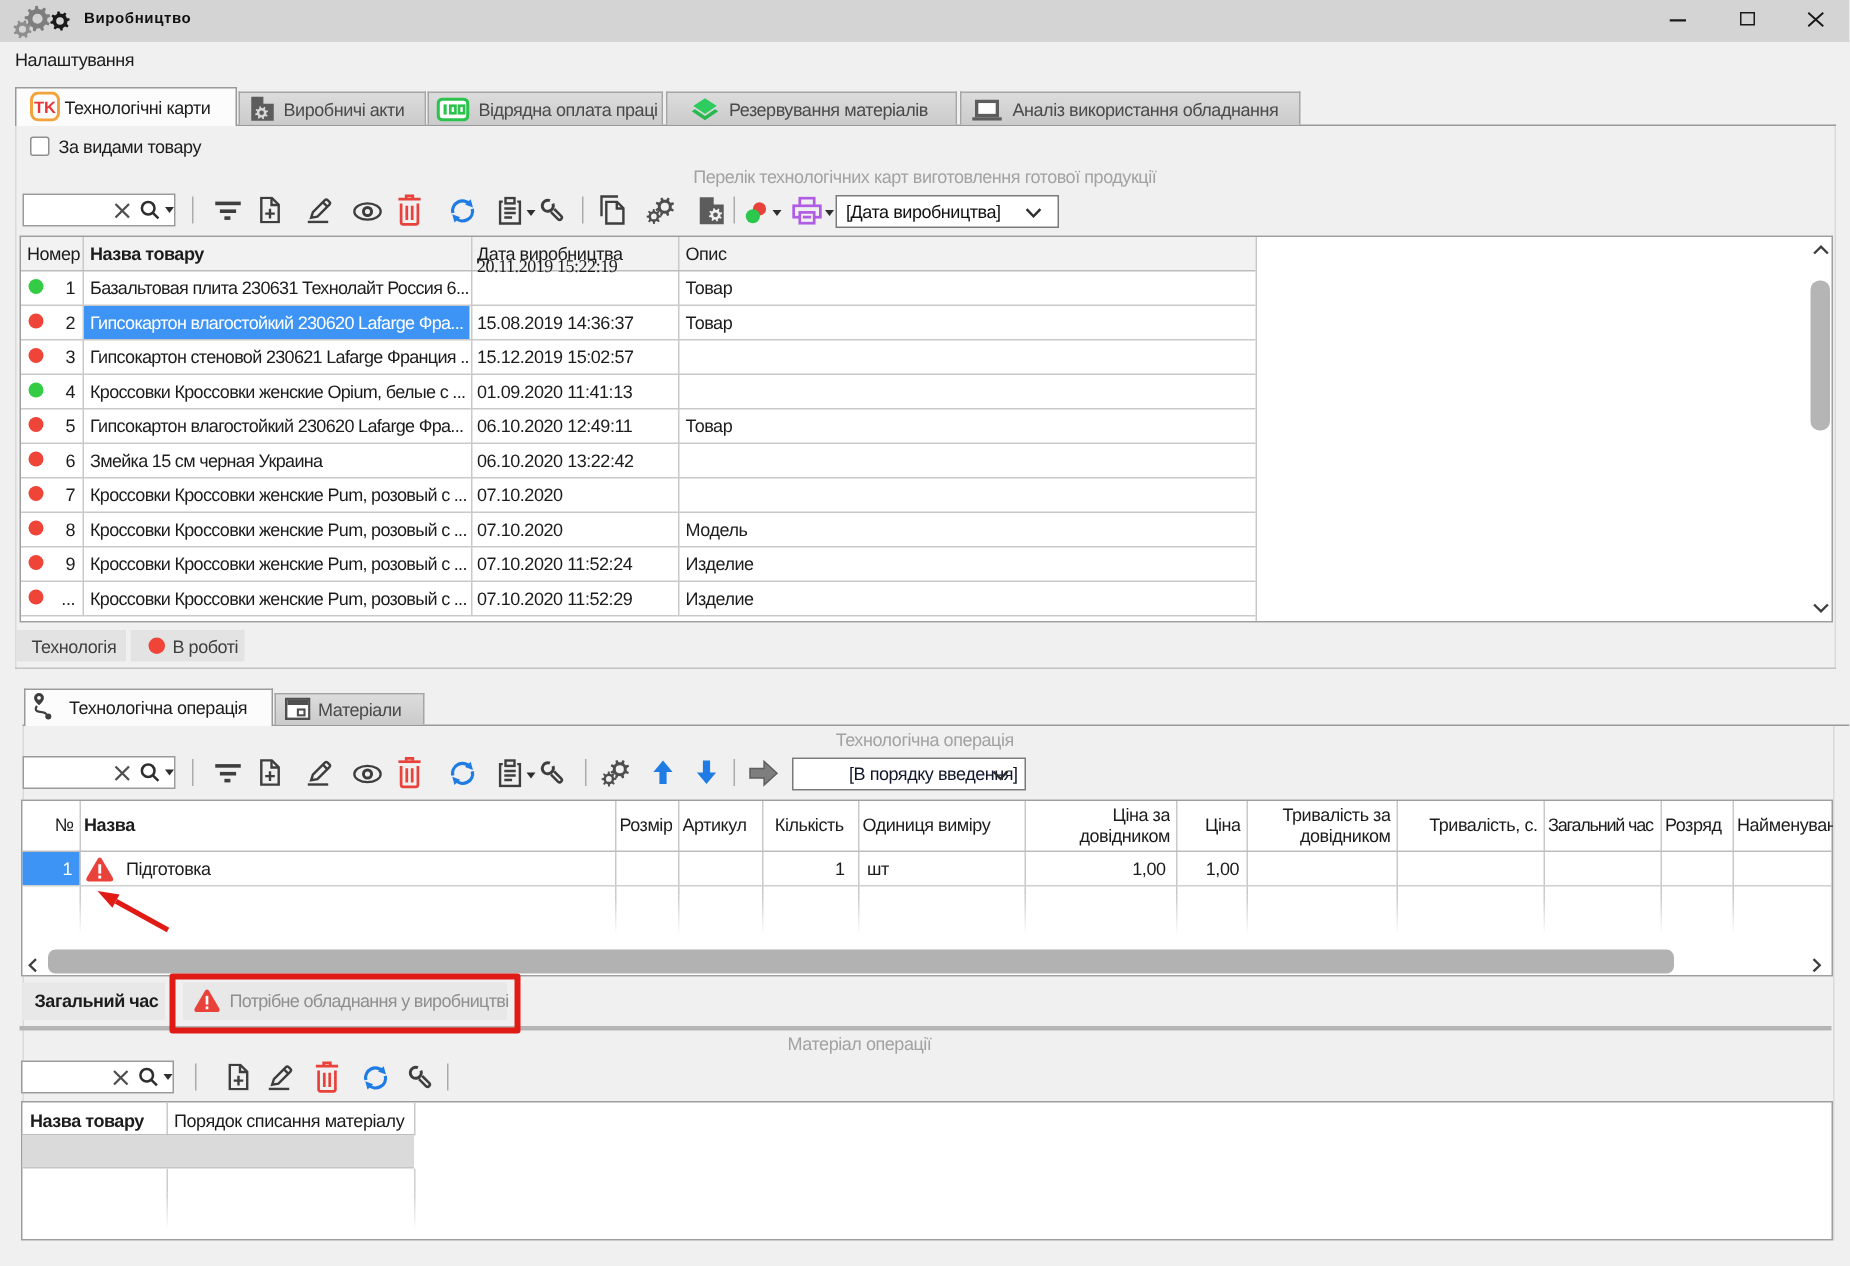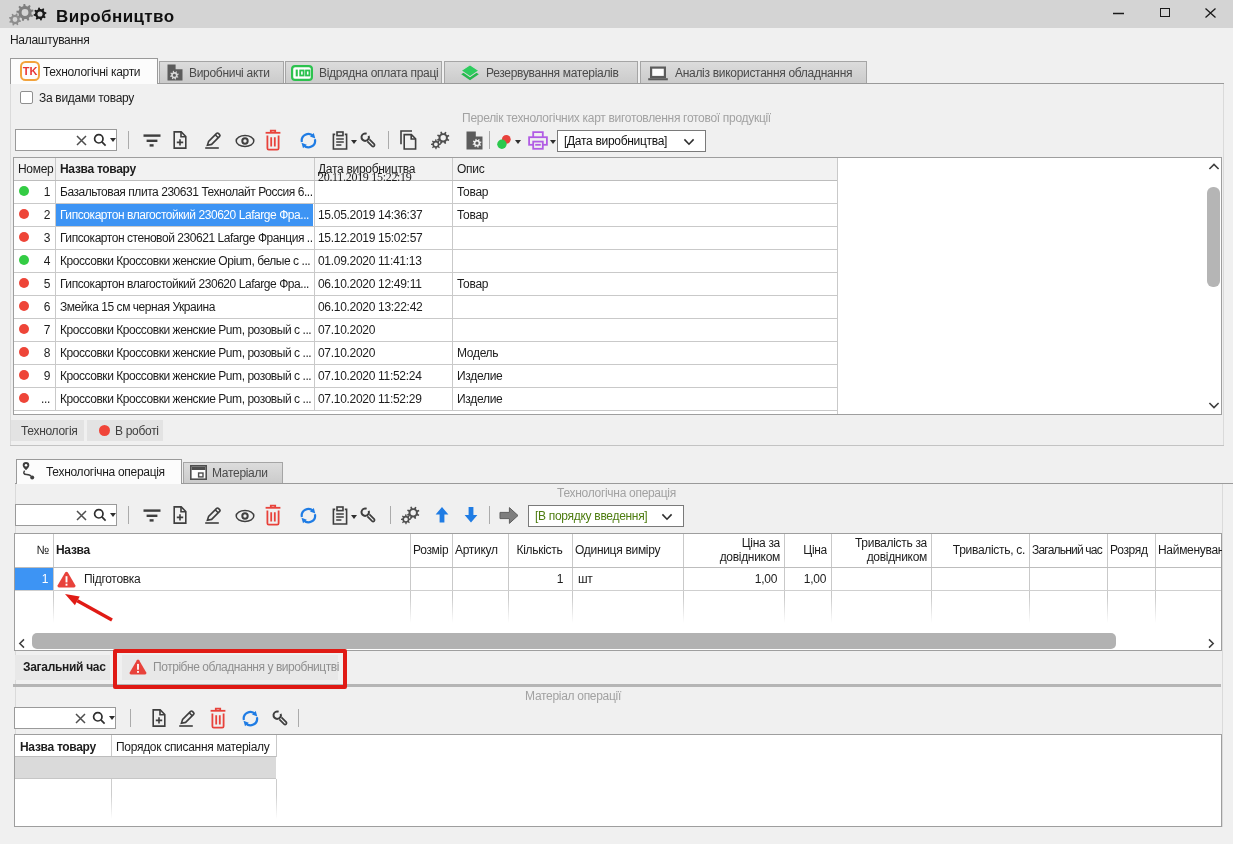--- a/index.html
+++ b/index.html
@@ -9,21 +9,21 @@
 .vline{position:absolute;background:#c9c9c9;width:1px;}
 </style></head><body>
 <div class="abs" style="left:0;top:0;width:1233px;height:28px;background:#d4d4d4;"></div>
 <div class="abs" style="left:8px;top:3px;"><svg width="27" height="24" viewBox="0 0 27 24">
 <path fill="#7e7e7e" fill-rule="evenodd" d="M23.38,11.18 L25.09,12.43 L24.36,13.95 L22.32,13.41 L20.89,14.83 L20.81,14.89 L21.31,16.94 L19.78,17.64 L18.56,15.91 L16.55,16.08 L16.46,16.08 L15.52,17.97 L13.90,17.52 L14.07,15.42 L12.42,14.25 L12.36,14.19 L10.42,15.04 L9.47,13.65 L10.96,12.15 L10.44,10.20 L10.43,10.11 L8.40,9.51 L8.56,7.84 L10.67,7.64 L11.52,5.82 L11.58,5.74 L10.40,3.98 L11.60,2.80 L13.34,4.01 L15.17,3.16 L15.26,3.13 L15.50,1.03 L17.17,0.90 L17.73,2.94 L19.68,3.47 L19.76,3.50 L21.29,2.05 L22.66,3.02 L21.77,4.94 L22.93,6.60 L22.97,6.68 L25.08,6.55 L25.50,8.17 L23.59,9.08 L23.41,11.09 Z M20.40,9.50 A3.4,3.4 0 1 0 13.60,9.50 A3.4,3.4 0 1 0 20.40,9.50 Z"></path>
 <path fill="#8e8e8e" fill-rule="evenodd" d="M11.67,17.01 L13.06,17.79 L12.64,19.08 L11.05,18.88 L10.00,20.12 L9.95,20.16 L10.37,21.70 L9.16,22.31 L8.18,21.05 L6.57,21.18 L6.49,21.17 L5.71,22.56 L4.42,22.14 L4.62,20.55 L3.38,19.50 L3.34,19.45 L1.80,19.87 L1.19,18.66 L2.45,17.68 L2.32,16.07 L2.33,15.99 L0.94,15.21 L1.36,13.92 L2.95,14.12 L4.00,12.88 L4.05,12.84 L3.63,11.30 L4.84,10.69 L5.82,11.95 L7.43,11.82 L7.51,11.83 L8.29,10.44 L9.58,10.86 L9.38,12.45 L10.62,13.50 L10.66,13.55 L12.20,13.13 L12.81,14.34 L11.55,15.32 L11.68,16.93 Z M9.40,16.50 A2.4,2.4 0 1 0 4.60,16.50 A2.4,2.4 0 1 0 9.40,16.50 Z"></path>
     </svg></div>
 <div class="abs" style="left:33px;top:7px;"><svg width="14" height="14" viewBox="0 0 17 17">
       <path fill="#1a1a1a" fill-rule="evenodd" d="M14.12,10.86 L15.43,12.29 L14.44,13.71 L12.65,12.97 L10.89,14.11 L10.81,14.15 L10.72,16.08 L9.02,16.38 L8.28,14.60 L6.23,14.16 L6.14,14.12 L4.71,15.43 L3.29,14.44 L4.03,12.65 L2.89,10.89 L2.85,10.81 L0.92,10.72 L0.62,9.02 L2.40,8.28 L2.84,6.23 L2.88,6.14 L1.57,4.71 L2.56,3.29 L4.35,4.03 L6.11,2.89 L6.19,2.85 L6.28,0.92 L7.98,0.62 L8.72,2.40 L10.77,2.84 L10.86,2.88 L12.29,1.57 L13.71,2.56 L12.97,4.35 L14.11,6.11 L14.15,6.19 L16.08,6.28 L16.38,7.98 L14.60,8.72 L14.16,10.77 Z M11.60,8.50 A3.1,3.1 0 1 0 5.40,8.50 A3.1,3.1 0 1 0 11.60,8.50 Z"></path>
     </svg></div>
-<div class="abs" style="left:56px;top:7px;font-size:17px;font-weight:bold;color:#101010;letter-spacing:0.4px;">Виробництво</div>
+<div class="abs" style="left:56px;top:7px;font-size:10px;font-weight:bold;color:#101010;letter-spacing:0.4px;">Виробництво</div>
 <svg class="abs" style="left:1113px;top:12px" width="11" height="3" viewBox="0 0 11 3">
     <path stroke="#1a1a1a" stroke-width="1.5" d="M0 1.5 H11"></path>
   </svg>
 <div class="abs" style="left:1160px;top:8px;width:10px;height:9px;border:1.4px solid #1a1a1a;"></div>
 <svg class="abs" style="left:1205px;top:8px" width="11" height="10" viewBox="0 0 11 10">
     <path stroke="#1a1a1a" stroke-width="1.3" d="M0.5 0.5 L10.5 9.5 M10.5 0.5 L0.5 9.5"></path>
   </svg>
 <div class="abs t12" style="left:10px;top:33px;">Налаштування</div>
 <div class="abs" style="left:10px;top:83px;width:1214px;height:1px;background:#9a9a9a;"></div>
 <div class="abs" style="left:159px;top:61px;width:125px;height:22px;background:linear-gradient(#dcdcdc,#cbcbcb);border:1px solid #a5a5a5;border-bottom:none;"></div>
@@ -183,21 +183,21 @@
 <div class="abs" style="left:19px;top:186px;width:10px;height:10px;border-radius:50%;background:#33cc44;"></div>
 <div class="abs t12" style="left:14px;top:185px;width:36px;text-align:right;">1</div>
 <div class="abs t12" style="left:60px;top:185px;width:252px;overflow:hidden;letter-spacing:-0.45px;">Базальтовая плита 230631 Технолайт Россия 6...</div>
 <div class="abs t12" style="left:318px;top:170px;font-family:Liberation Serif, serif;">20.11.2019 15:22:19</div>
 <div class="abs t12" style="left:457px;top:185px;">Товар</div>
 <div class="hline" style="left:14px;top:203px;width:823px;"></div>
 <div class="abs" style="left:19px;top:209px;width:10px;height:10px;border-radius:50%;background:#ee4538;"></div>
 <div class="abs t12" style="left:14px;top:208px;width:36px;text-align:right;">2</div>
 <div class="abs" style="left:56px;top:204px;width:257px;height:22px;background:#3d94f4;"></div>
 <div class="abs t12" style="left:60px;top:208px;width:252px;overflow:hidden;color:#fff;letter-spacing:-0.45px;">Гипсокартон влагостойкий 230620 Lafarge Фра...</div>
-<div class="abs t12" style="left:318px;top:208px;">15.05.2019 14:36:37</div>
+<div class="abs t12" style="left:318px;top:208px;">15.08.2019 14:36:37</div>
 <div class="abs t12" style="left:457px;top:208px;">Товар</div>
 <div class="hline" style="left:14px;top:226px;width:823px;"></div>
 <div class="abs" style="left:19px;top:232px;width:10px;height:10px;border-radius:50%;background:#ee4538;"></div>
 <div class="abs t12" style="left:14px;top:231px;width:36px;text-align:right;">3</div>
 <div class="abs t12" style="left:60px;top:231px;width:252px;overflow:hidden;letter-spacing:-0.45px;">Гипсокартон стеновой 230621 Lafarge Франция ...</div>
 <div class="abs t12" style="left:318px;top:231px;">15.12.2019 15:02:57</div>
 <div class="hline" style="left:14px;top:249px;width:823px;"></div>
 <div class="abs" style="left:19px;top:255px;width:10px;height:10px;border-radius:50%;background:#33cc44;"></div>
 <div class="abs t12" style="left:14px;top:254px;width:36px;text-align:right;">4</div>
 <div class="abs t12" style="left:60px;top:254px;width:252px;overflow:hidden;letter-spacing:-0.45px;">Кроссовки Кроссовки женские Opium,  белые с ...</div>
@@ -348,21 +348,21 @@
       <path fill="#1f7ce4" d="M7 1 L13.4 8.6 H9.4 V16.6 H4.6 V8.6 H0.6 Z"></path>
     </svg></div>
 <div class="abs" style="left:464px;top:506px;"><svg width="14" height="18" viewBox="0 0 14 18">
       <path fill="#1f7ce4" d="M7 16.6 L0.6 9 H4.6 V1 H9.4 V9 H13.4 Z"></path>
     </svg></div>
 <div class="abs" style="left:489px;top:506px;width:1px;height:18px;background:#ababab;"></div>
 <div class="abs" style="left:499px;top:506px;"><svg width="20" height="19" viewBox="0 0 20 19">
       <path fill="#7e7e7e" stroke="#5e5e5e" stroke-width="1" d="M1 6.4 H10.4 V1.6 L19 9.5 L10.4 17.4 V12.6 H1 Z"></path>
     </svg></div>
 <div class="abs" style="left:528px;top:505px;width:156px;height:22px;background:#fff;border:1px solid #7a7a7a;"></div>
-<div class="abs t12" style="left:535px;top:509px;color:#4d7c0f;">[В порядку введення]</div>
+<div class="abs t12" style="left:566px;top:509px;color:#0f172a;">[В порядку введення]</div>
 <svg class="abs" style="left:661px;top:513px" width="12" height="8" viewBox="0 0 12 8">
     <path fill="none" stroke="#2e2e2e" stroke-width="1.6" d="M1.4 1.4 L6 6.2 L10.6 1.4"></path>
   </svg>
 <div class="abs" style="left:14px;top:533px;width:1208px;height:118px;background:#fff;border:1px solid #9e9e9e;"></div>
 <div class="vline" style="left:53px;top:534px;height:63px;"></div>
 <div class="abs" style="left:53px;top:597px;width:1px;height:26px;background:linear-gradient(#c9c9c9,rgba(201,201,201,0));"></div>
 <div class="vline" style="left:410px;top:534px;height:63px;"></div>
 <div class="abs" style="left:410px;top:597px;width:1px;height:26px;background:linear-gradient(#c9c9c9,rgba(201,201,201,0));"></div>
 <div class="vline" style="left:452px;top:534px;height:63px;"></div>
 <div class="abs" style="left:452px;top:597px;width:1px;height:26px;background:linear-gradient(#c9c9c9,rgba(201,201,201,0));"></div>

